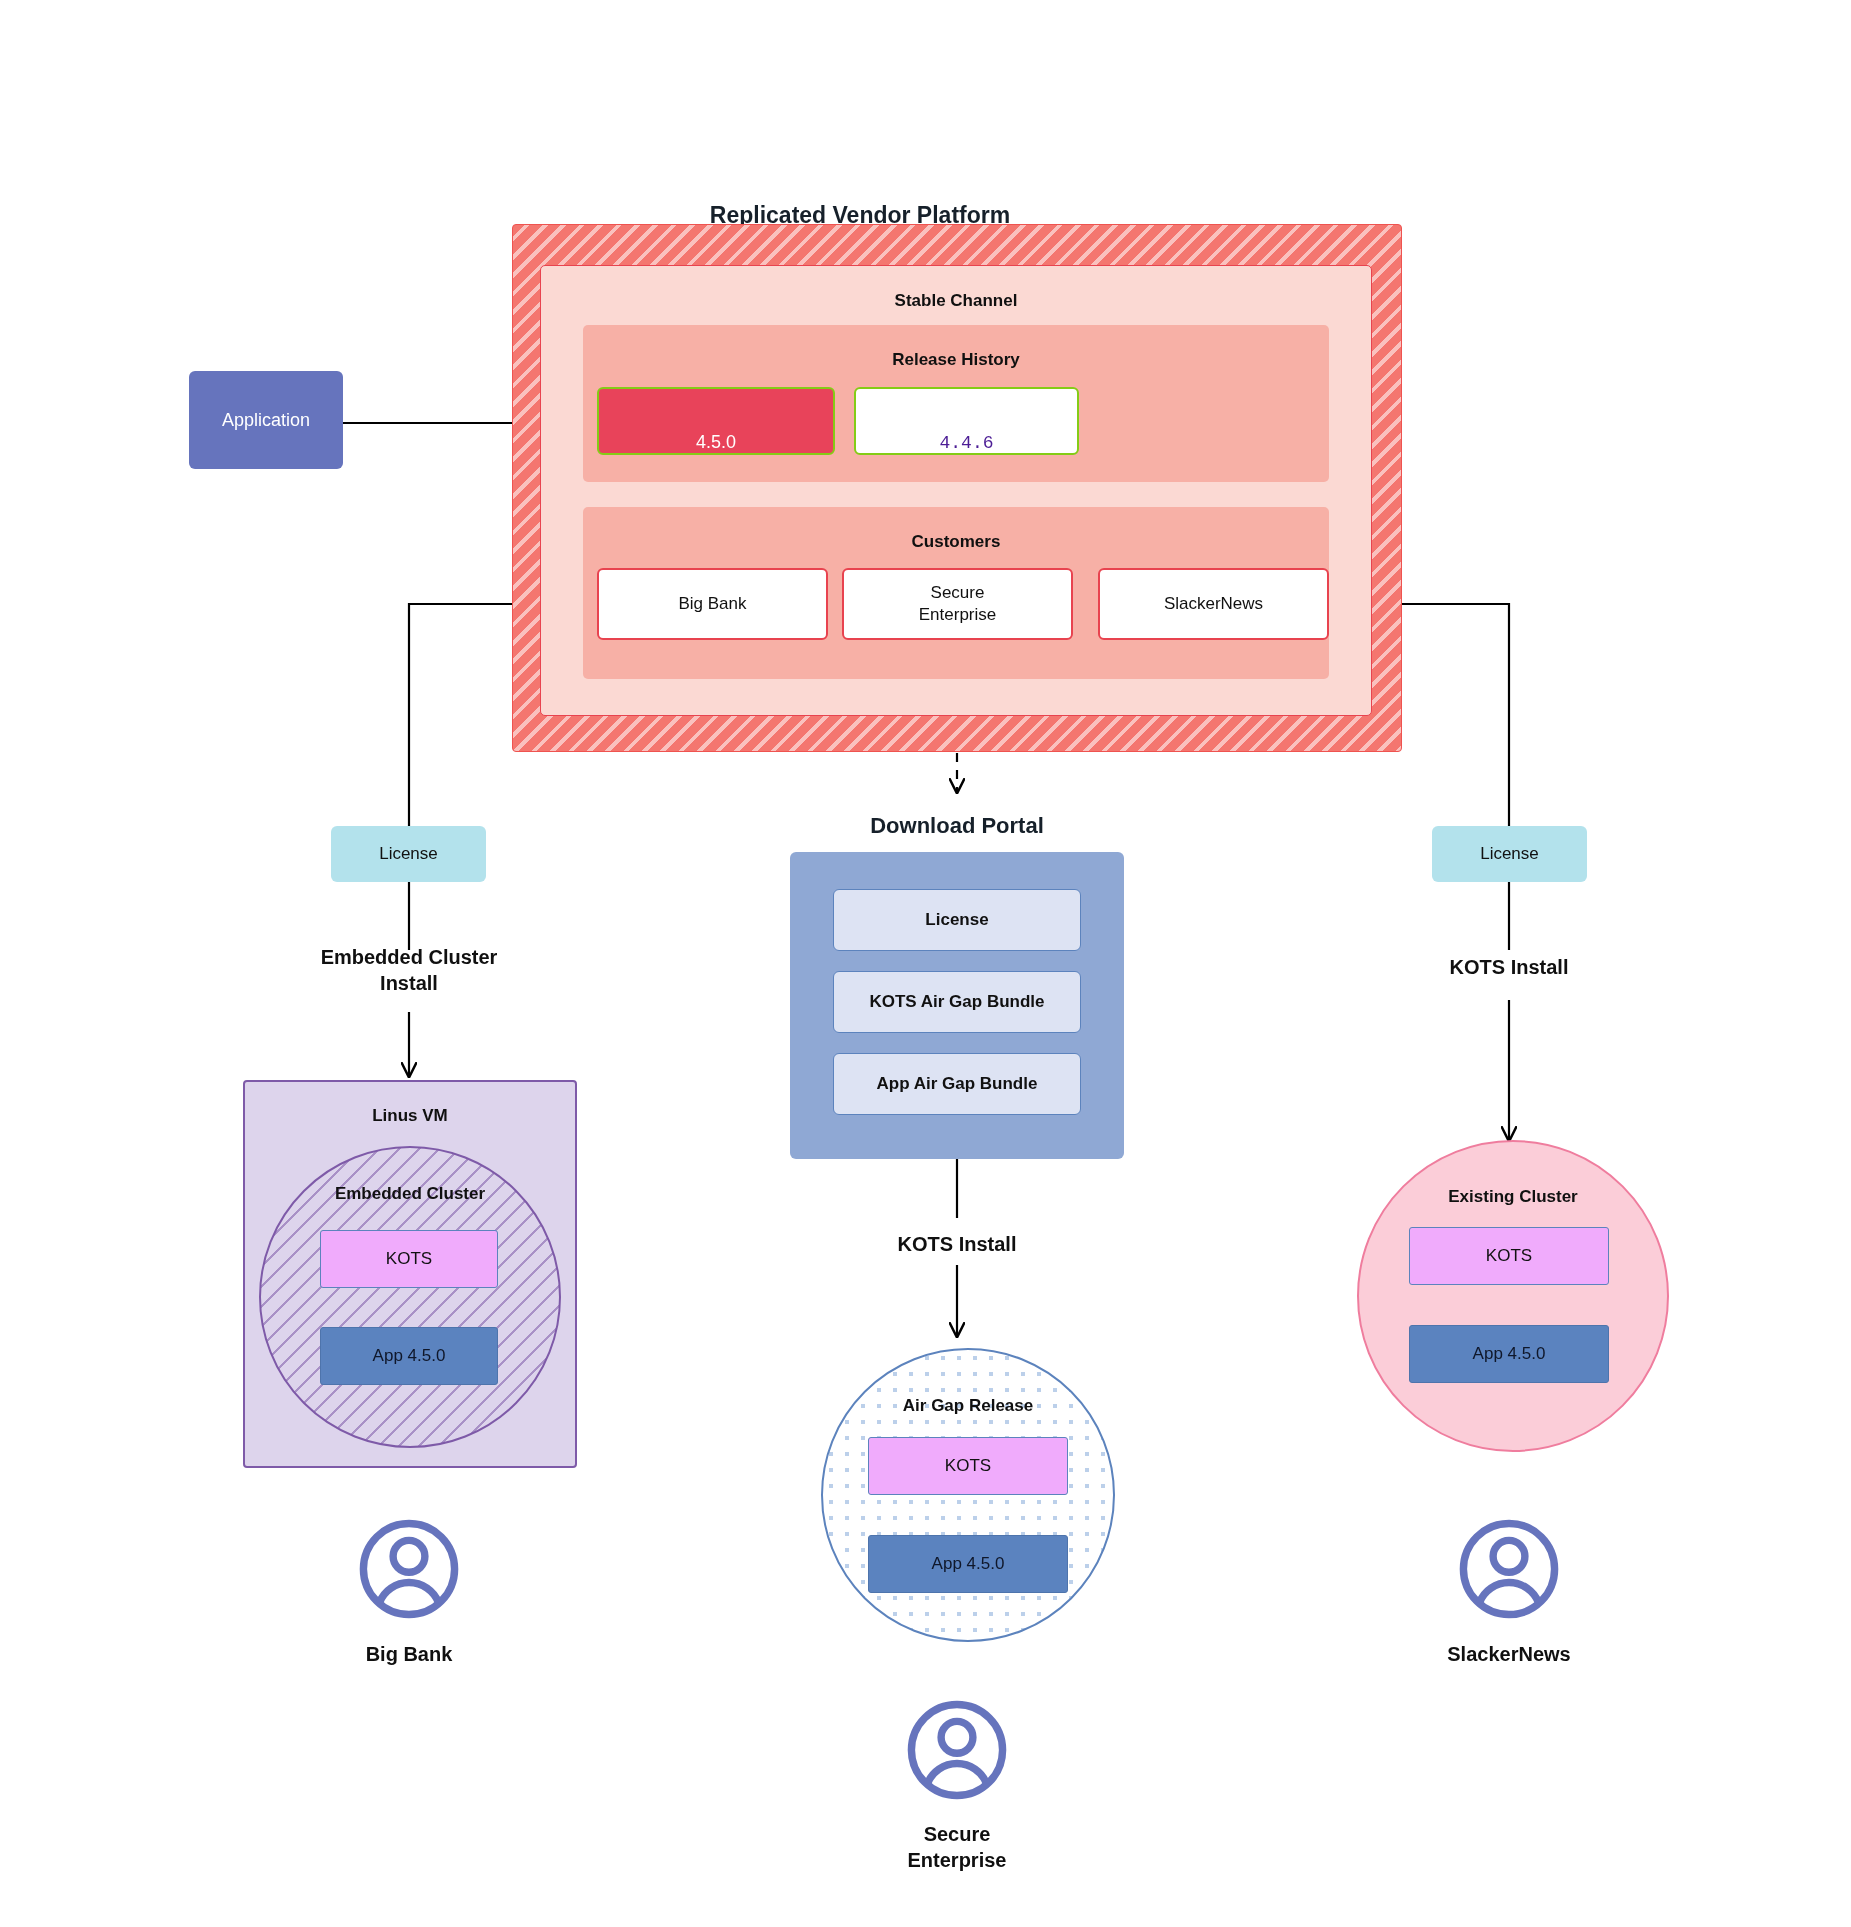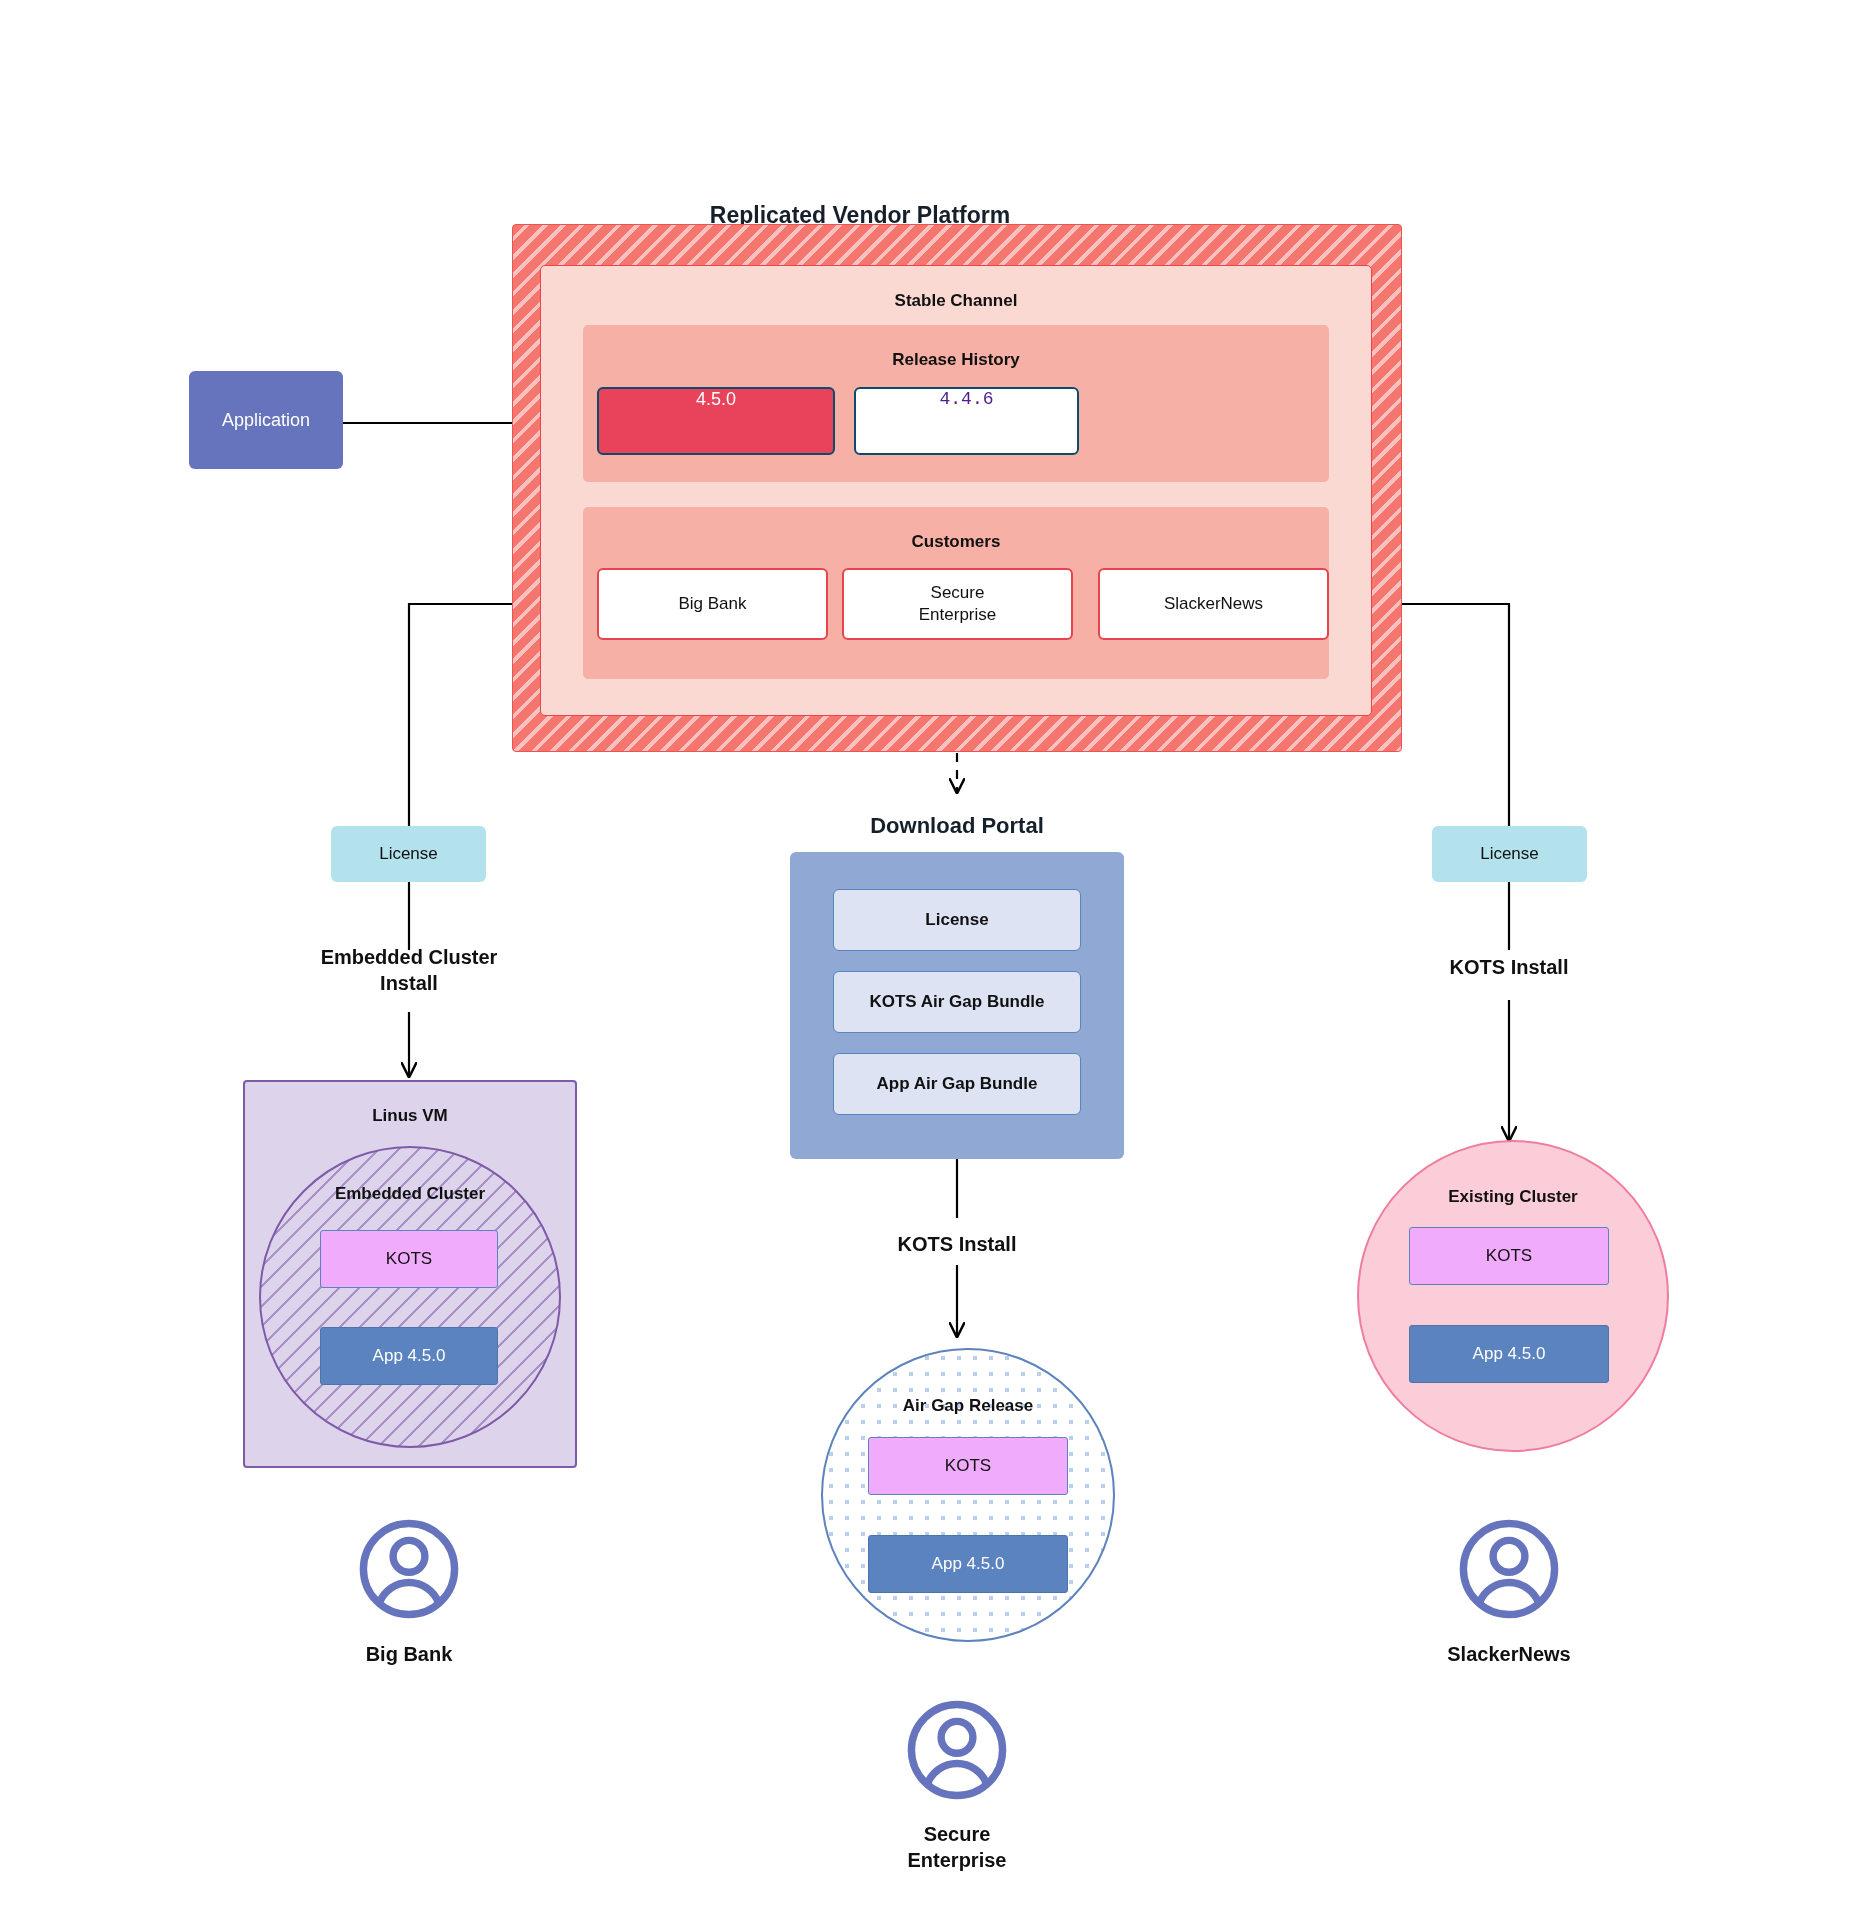--- a/index.html
+++ b/index.html
@@ -61,24 +61,24 @@
   }
   .panel-title {
     font-size: 17px;
     font-weight: bold;
     color: #101010;
     width: 100%;
     text-align: center;
   }
 
   .release-box {
-    border: 2px solid #0c4a6e;
-    border-radius: 6px;
-    display: flex;
-    align-items: flex-start;
+    border: 2px solid #84cc16;
+    border-radius: 6px;
+    display: flex;
+    align-items: flex-end;
     justify-content: center;
     font-size: 18px;
   }
   .release-box.current {
     background: #e8435a;
     color: #ffffff;
   }
   .release-box.previous {
     background: #ffffff;
     color: #4c1d95;
@@ -185,21 +185,21 @@
     color: #111111;
   }
   .app-box {
     background: #5b83bf;
     border: 1px solid #4e74ac;
     border-radius: 3px;
     display: flex;
     align-items: center;
     justify-content: center;
     font-size: 17px;
-    color: #ffffff;
+    color: #0f172a;
   }
 
   
   .flow-label {
     font-size: 20px;
     font-weight: bold;
     color: #101010;
   }
   .persona-label {
     font-size: 20px;

